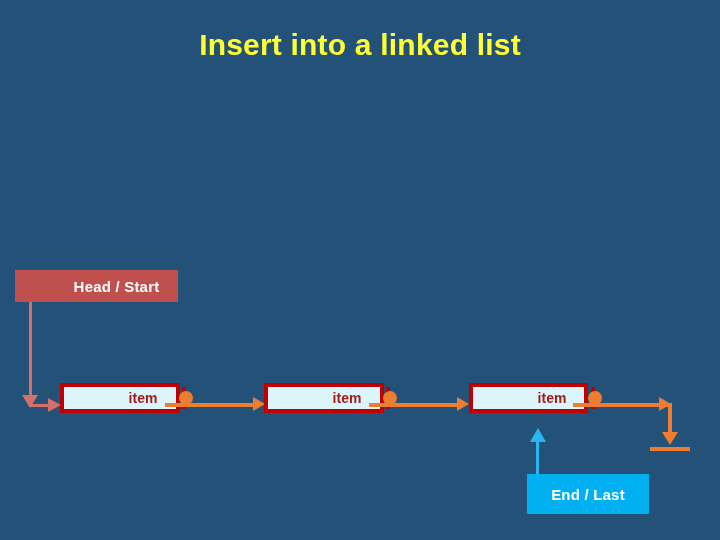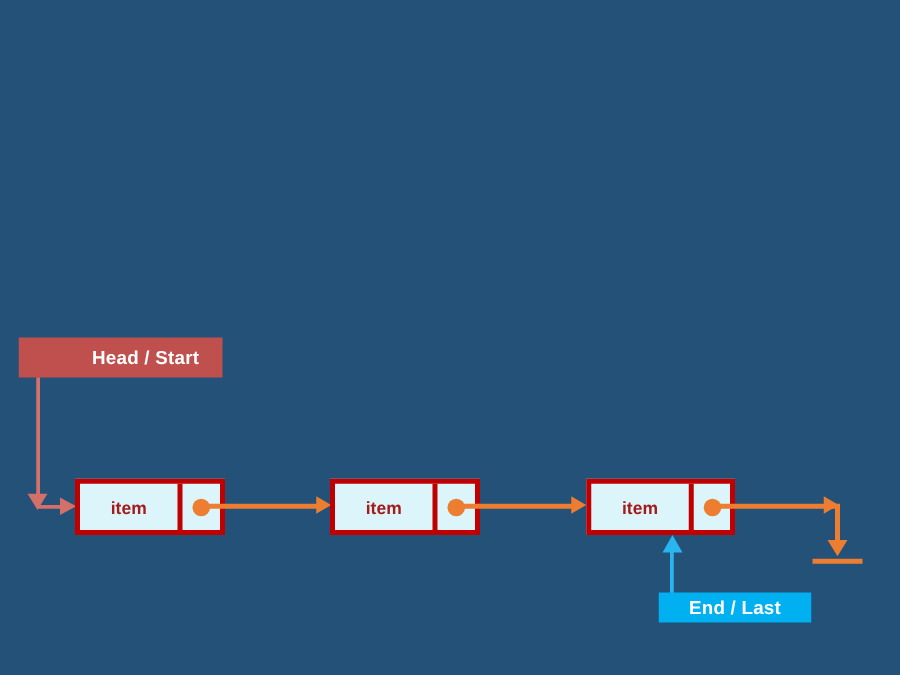--- a/index.html
+++ b/index.html
@@ -51,21 +51,21 @@
     top: 270px;
     width: 123px;
     height: 32px;
     background: #C0504D;
     padding-left: 40px;
   }
   #end-label {
     left: 527px;
     top: 474px;
     width: 122px;
-    height: 24px;
+    height: 40px;
     background: #00B0F0;
   }
   
   #head-connector-vertical {
     position: absolute;
     left: 29px;
     top: 302px;
     width: 3px;
     height: 103px;
     background: #D4706A;
@@ -95,25 +95,26 @@
     width: 0;
     height: 0;
     border-top: 7px solid transparent;
     border-bottom: 7px solid transparent;
     border-left: 13px solid #D4706A;
   }
   
   .node {
     position: absolute;
     top: 383px;
-    height: 45px;
+    height: 30px;
     box-sizing: border-box;
     border: 4px solid #C00000;
     background: #DBF5FA;
     display: flex;
+    padding-left: 40px;
   }
   .node-data {
     flex: 0 0 78px;
     display: flex;
     align-items: center;
     justify-content: center;
     color: #A51B1B;
     font-size: 14px;
     font-weight: bold;
     box-sizing: border-box;
@@ -206,20 +207,21 @@
     border-left: 8px solid transparent;
     border-right: 8px solid transparent;
     border-bottom: 14px solid #29B6F0;
   }
 </style>
 </head>
 <body>
 
 <div id="slide">
 
+  <div id="slide-title">Insert into a linked list</div>
 
   <div id="head-label" class="callout">Head / Start</div>
 
   <div id="head-connector-vertical"></div>
   <div id="head-connector-arrowhead-down"></div>
   <div id="head-connector-horizontal"></div>
   <div id="head-connector-arrowhead-right"></div>
 
   <div id="node-1" class="node">
     <div class="node-data">item</div>

